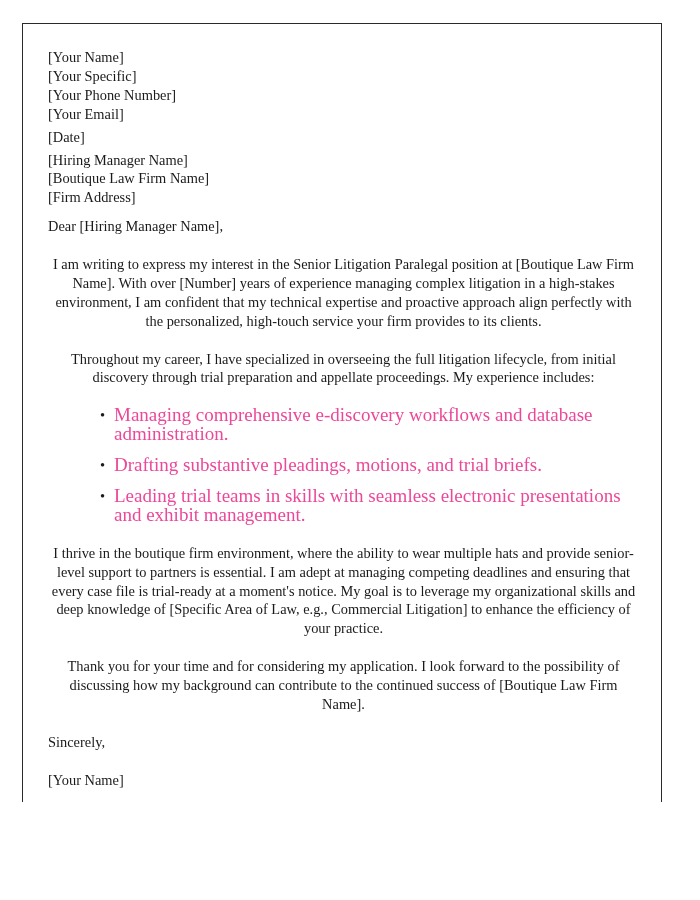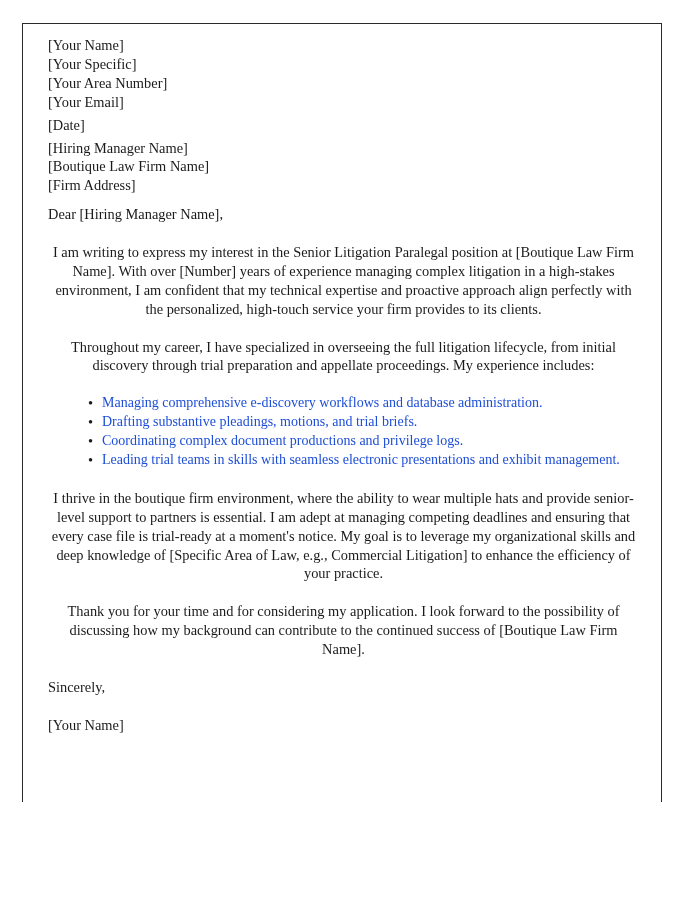--- a/index.html
+++ b/index.html
@@ -30,21 +30,21 @@
     background: #ffffff;
     border-left: 1.4px solid #2a2a2a;
     border-right: 1.4px solid #2a2a2a;
     border-top: 1.4px solid #2a2a2a;
     border-bottom: none;
     overflow: hidden;
   }
   .letter-body {
     position: absolute;
     left: 25px;
-    top: 12px;
+    top: 24px;
     width: 591px;
   }
   .sender-block,
   .date-block,
   .recipient-block,
   .salutation,
   .letter-para,
   .closing,
   .signature-name {
     font-size: 14.4px;
@@ -71,25 +71,25 @@
     margin-top: 18.9px;
     text-align: center;
   }
   .bullet-list {
     margin: 18.9px 0 0 0;
     padding: 0 0 0 40px;
     list-style: none;
   }
   .bullet-list li {
     position: relative;
-    font-size: 14px;
+    font-size: 19px;
     line-height: 18.9px;
-    color: #1d4ed8;
+    color: #ec4899;
     padding-left: 14px;
-    margin: 0;
+    margin: 12px;
   }
   .bullet-list li::before {
     content: "\2022";
     position: absolute;
     left: 0;
     top: 0;
     font-size: 14.4px;
     line-height: 18.9px;
     color: #1a1a1a;
   }
@@ -104,42 +104,41 @@
 <body>
 
 <div class="page-canvas">
 
   <div class="letter-page">
     <div class="letter-body">
 
       <div class="sender-block">
         <span class="line">[Your Name]</span>
         <span class="line">[Your Specific]</span>
-        <span class="line">[Your Area Number]</span>
+        <span class="line">[Your Phone Number]</span>
         <span class="line">[Your Email]</span>
       </div>
 
       <div class="date-block">[Date]</div>
 
       <div class="recipient-block">
         <span class="line">[Hiring Manager Name]</span>
         <span class="line">[Boutique Law Firm Name]</span>
         <span class="line">[Firm Address]</span>
       </div>
 
       <div class="salutation">Dear [Hiring Manager Name],</div>
 
       <p class="letter-para">I am writing to express my interest in the Senior Litigation Paralegal position at [Boutique Law Firm Name]. With over [Number] years of experience managing complex litigation in a high-stakes environment, I am confident that my technical expertise and proactive approach align perfectly with the personalized, high-touch service your firm provides to its clients.</p>
 
       <p class="letter-para">Throughout my career, I have specialized in overseeing the full litigation lifecycle, from initial discovery through trial preparation and appellate proceedings. My experience includes:</p>
 
       <ul class="bullet-list">
         <li>Managing comprehensive e-discovery workflows and database administration.</li>
         <li>Drafting substantive pleadings, motions, and trial briefs.</li>
-        <li>Coordinating complex document productions and privilege logs.</li>
         <li>Leading trial teams in skills with seamless electronic presentations and exhibit management.</li>
       </ul>
 
       <p class="letter-para">I thrive in the boutique firm environment, where the ability to wear multiple hats and provide senior-level support to partners is essential. I am adept at managing competing deadlines and ensuring that every case file is trial-ready at a moment's notice. My goal is to leverage my organizational skills and deep knowledge of [Specific Area of Law, e.g., Commercial Litigation] to enhance the efficiency of your practice.</p>
 
       <p class="letter-para">Thank you for your time and for considering my application. I look forward to the possibility of discussing how my background can contribute to the continued success of [Boutique Law Firm Name].</p>
 
       <div class="closing">Sincerely,</div>
 
       <div class="signature-name">[Your Name]</div>

